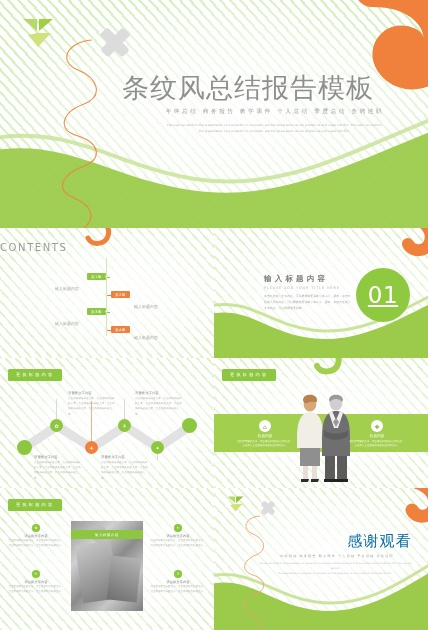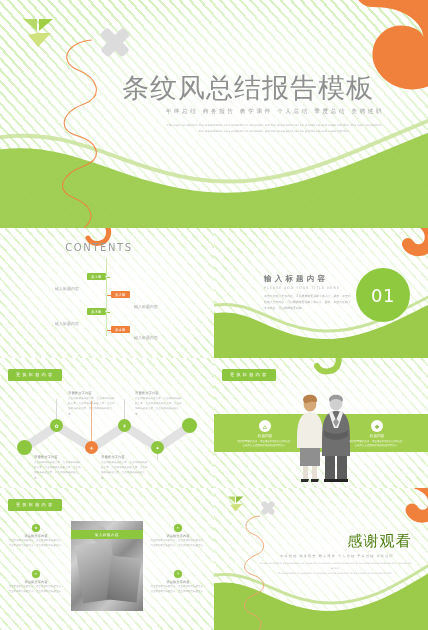--- a/index.html
+++ b/index.html
@@ -38,21 +38,21 @@
 
   .logo-tri { position:absolute; left:22px; top:18px; width:32px; height:30px; }
   .cross { position:absolute; left:99px; top:26px; width:32px; height:32px;
     transform:rotate(45deg); }
   .cross::before,.cross::after { content:""; position:absolute; background:#dcdcdc;
     border-radius:3px; }
   .cross::before { left:10.5px; top:0; width:11px; height:32px; }
   .cross::after  { top:10.5px; left:0; height:11px; width:32px; }
 
   
-  .contents-h { position:absolute; left:0; right:16px; top:14px; text-align:center;
+  .contents-h { position:absolute; left:0; right:16px; top:14px; text-align:left;
     font-size:10px; letter-spacing:1.6px; color:#9b9b9b; }
   .spine { position:absolute; left:106px; top:30px; width:1px; height:78px;
     background:#cfe8b0; }
   .chip { position:absolute; font-size:3.6px; color:#fff; padding:1.6px 4px;
     border-radius:1px; letter-spacing:.4px; white-space:nowrap; }
   .chip.g { background:#8dc63f; }
   .chip.o { background:#f0813c; }
   .chip::after { content:""; position:absolute; top:50%; width:4px; height:1px; }
   .chip.g::after { right:-4px; background:#8dc63f; }
   .chip.o::after { left:-4px; background:#f0813c; }
@@ -61,22 +61,22 @@
   .ctext { position:absolute; font-size:4px; color:#9d9d9d; white-space:nowrap; }
 
   
   .s3-title { position:absolute; left:50px; top:46px; font-size:7.5px;
     letter-spacing:3.2px; color:#7d7d7d; font-weight:700; }
   .s3-sub { position:absolute; left:50px; top:58px; font-size:3.4px;
     letter-spacing:.9px; color:#b3b3b3; }
   .s3-body { position:absolute; left:50px; top:66px; width:88px;
     font-size:2.9px; color:#a9a9a9; line-height:2.05; }
   .bignum { position:absolute; right:18px; top:40px; width:54px; height:54px;
-    border-radius:50%; background:#8fc93f; color:#fff; font-size:18px;
-    display:flex; align-items:center; justify-content:center; letter-spacing:.5px; }
+    border-radius:50%; background:#8fc93f; color:#fff; font-size:23px;
+    display:flex; align-items:center; justify-content:center; letter-spacing:.5px;text-decoration:underline; }
 
   
   .sec-h { position:absolute; left:8px; top:11px; background:#8dc63f;
     color:#fff; font-size:4.2px; letter-spacing:2.2px; padding:3.4px 8px;
     border-radius:1.5px; white-space:nowrap; }
 
   
   .zz-node { position:absolute; width:13px; height:13px; border-radius:50%;
     display:flex; align-items:center; justify-content:center;
     color:#fff; font-size:5px; }
@@ -113,21 +113,21 @@
     display:flex; align-items:center; justify-content:center; }
   .qbox { position:absolute; width:56px; text-align:center; }
   .qdot { width:7.5px; height:7.5px; border-radius:50%; background:#8dc63f;
     margin:0 auto 2.5px; display:flex; align-items:center; justify-content:center;
     color:#fff; font-size:3.4px; }
   .qbox .t { font-size:3.3px; color:#8d8d8d; margin-bottom:1.4px; }
   .qbox .d { font-size:2.5px; color:#b1b1b1; line-height:1.95; }
 
   
   .thx { position:absolute; right:16px; top:44px; font-size:15px;
-    color:#4d7c0f; letter-spacing:1.2px; }
+    color:#0369a1; letter-spacing:1.2px; }
   .thx-tags { position:absolute; right:16px; top:66px; width:150px;
     text-align:center; font-size:3.2px; color:#a5a5a5; letter-spacing:1.1px; }
   .thx-en { position:absolute; right:12px; top:74px; width:162px;
     text-align:center; font-size:2.2px; color:#bdbdbd; line-height:2.2; }
   .logo-tri.sm { left:13px; top:8px; width:17px; height:16px; }
   .cross.sm { left:46px; top:12px; width:16px; height:16px; }
   .cross.sm::before { left:5.2px; top:0; width:5.6px; height:16px; }
   .cross.sm::after  { top:5.2px; left:0; height:5.6px; width:16px; }
 </style>
 </head>

